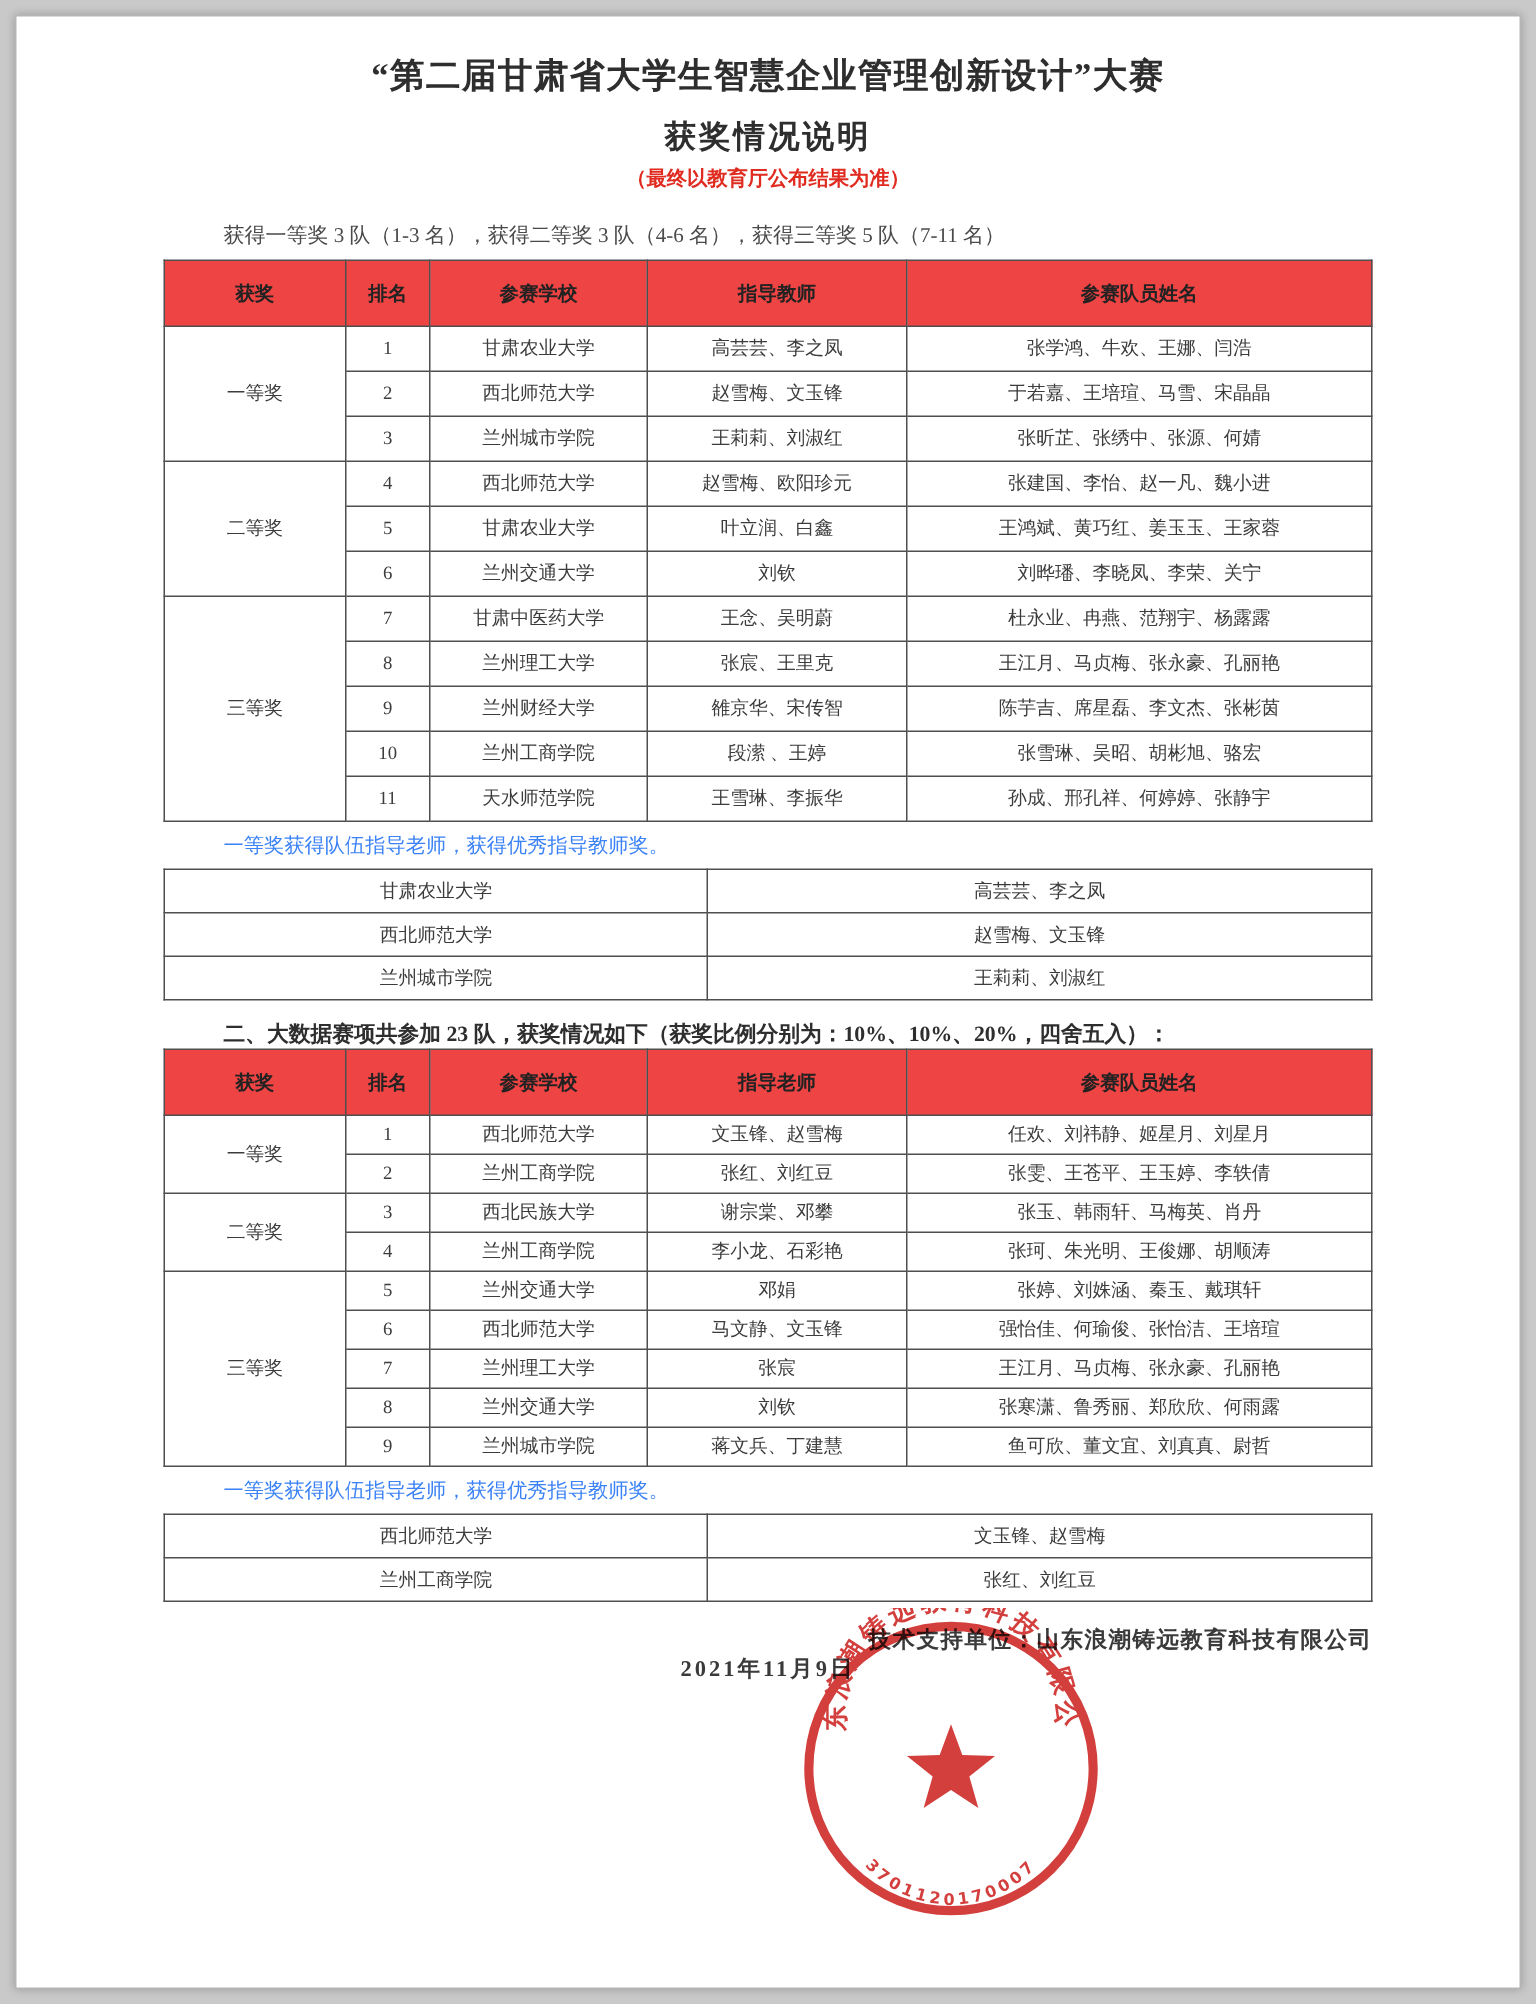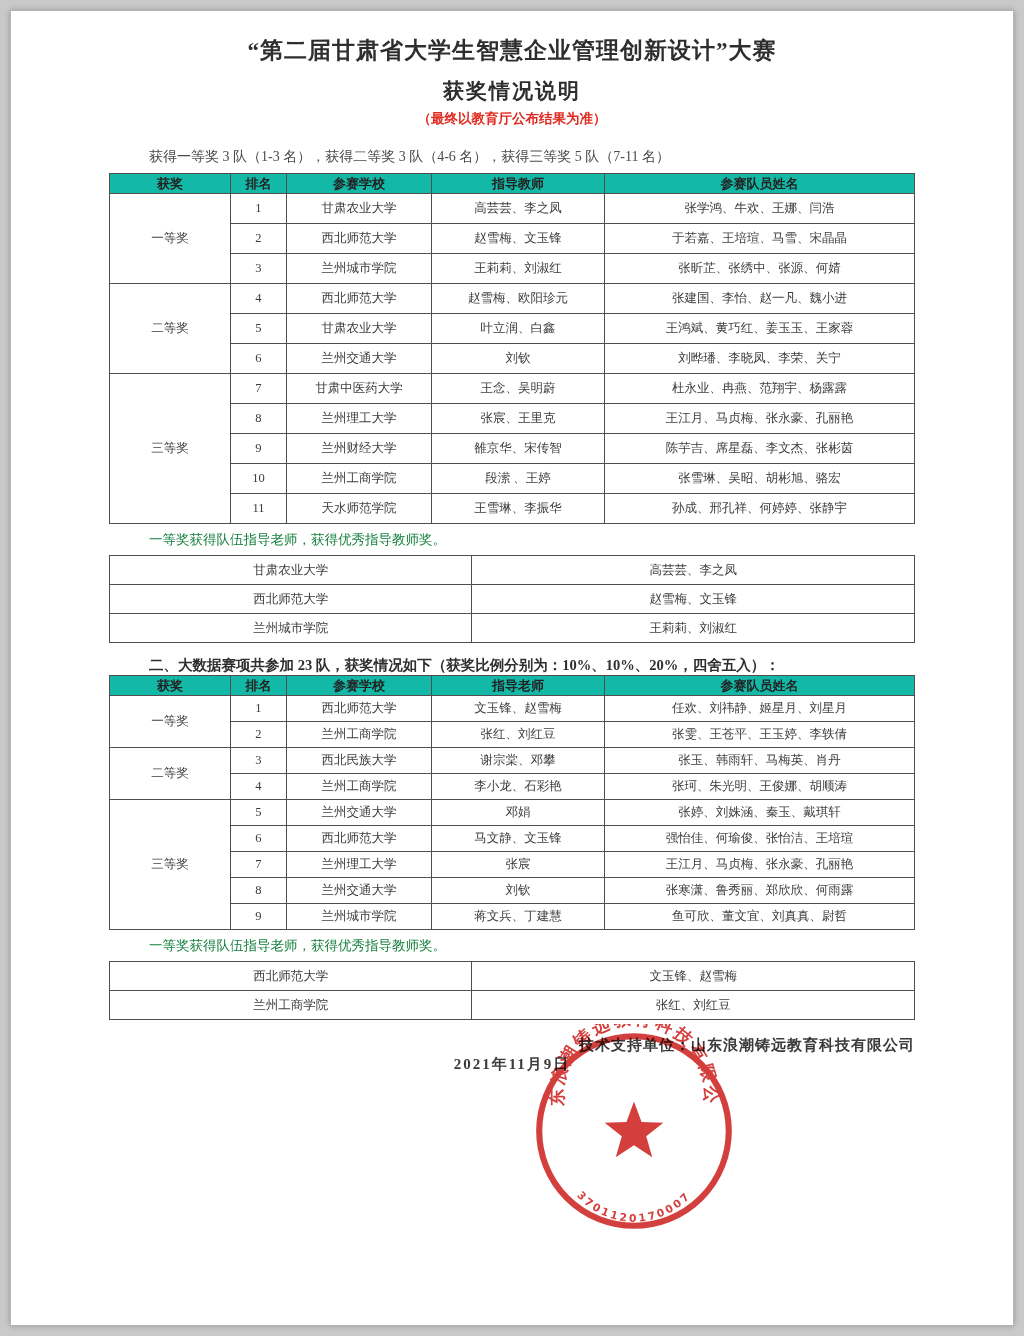--- a/index.html
+++ b/index.html
@@ -53,34 +53,34 @@
     table-layout:fixed;
   }
   table.award-table th, table.award-table td,
   table.winner-table td {
     border:1px solid #4f4f4f;
     text-align:center; vertical-align:middle;
     font-size:12.5px; color:#3c3c3c;
     padding:0 2px;
   }
   table.award-table th {
-    background:#14b8a6;
+    background:#ef4444;
     font-size:13px; font-weight:bold; color:#222;
-    height:20px;
+    height:44px;
   }
   #t1 td { height:30px; }
   #t2 td { height:26px; }
   .col-award { width:15%; }
   .col-rank  { width:7%; }
   .col-school{ width:18%;font-family:Liberation Serif, serif; }
   .col-teacher{ width:21.5%; }
   .col-members{ width:38.5%; }
   .note-line {
     margin:7px 0 6px 40px;
-    font-size:13.5px; color:#15803d;
+    font-size:13.5px; color:#3b82f6;
   }
   table.winner-table td { height:29px; }
   .winner-col1 { width:45%; }
   .winner-col2 { width:55%; }
   .footer { position:relative; height:210px; }
   .support-line {
     margin-top:16px; text-align:right;
     font-size:15px; font-weight:600; color:#3a3a3a;
     letter-spacing:1px;
   }

